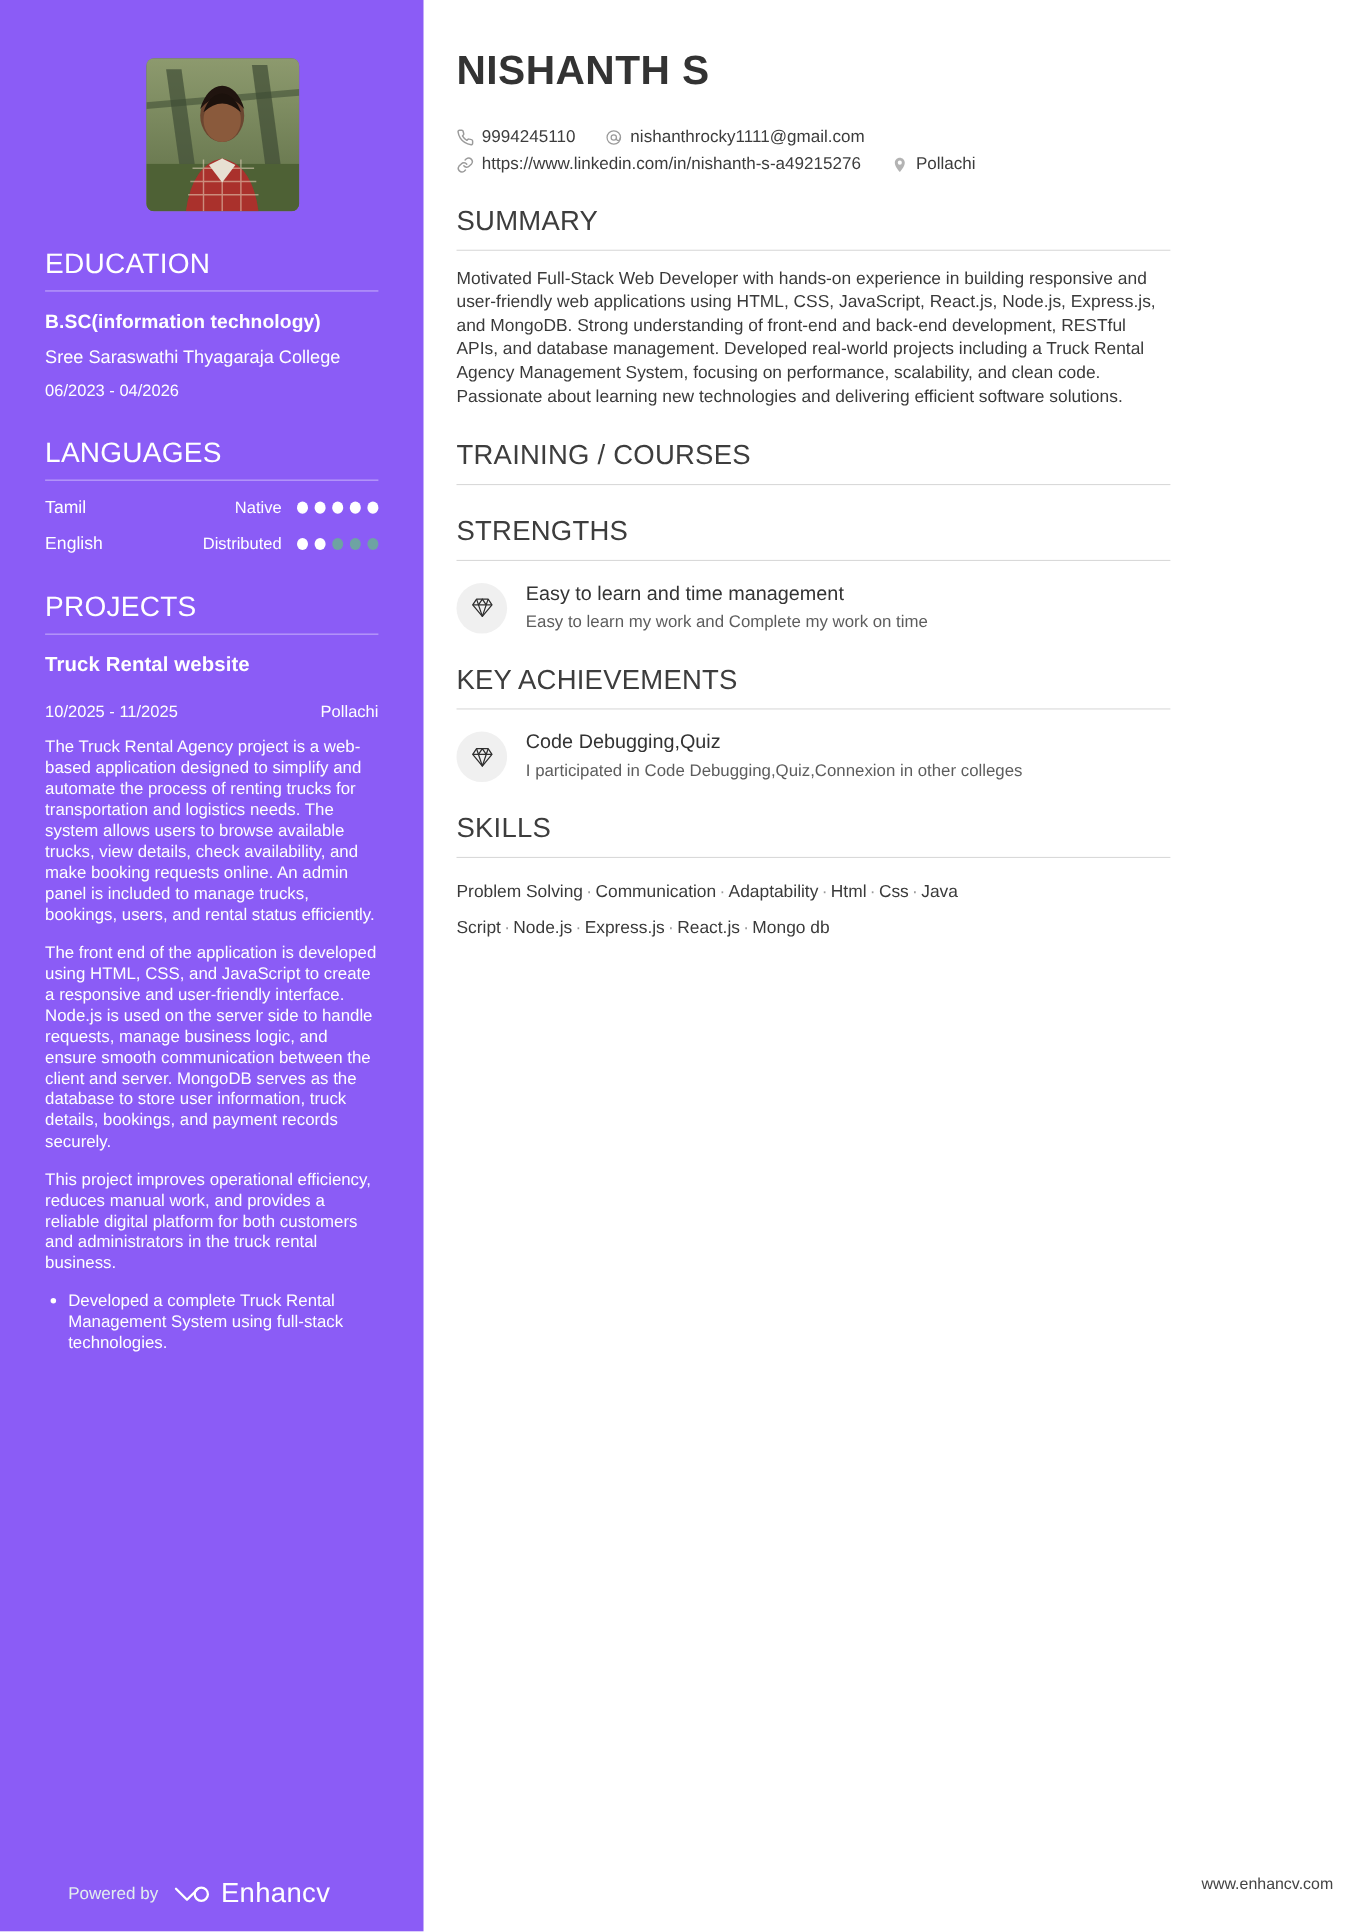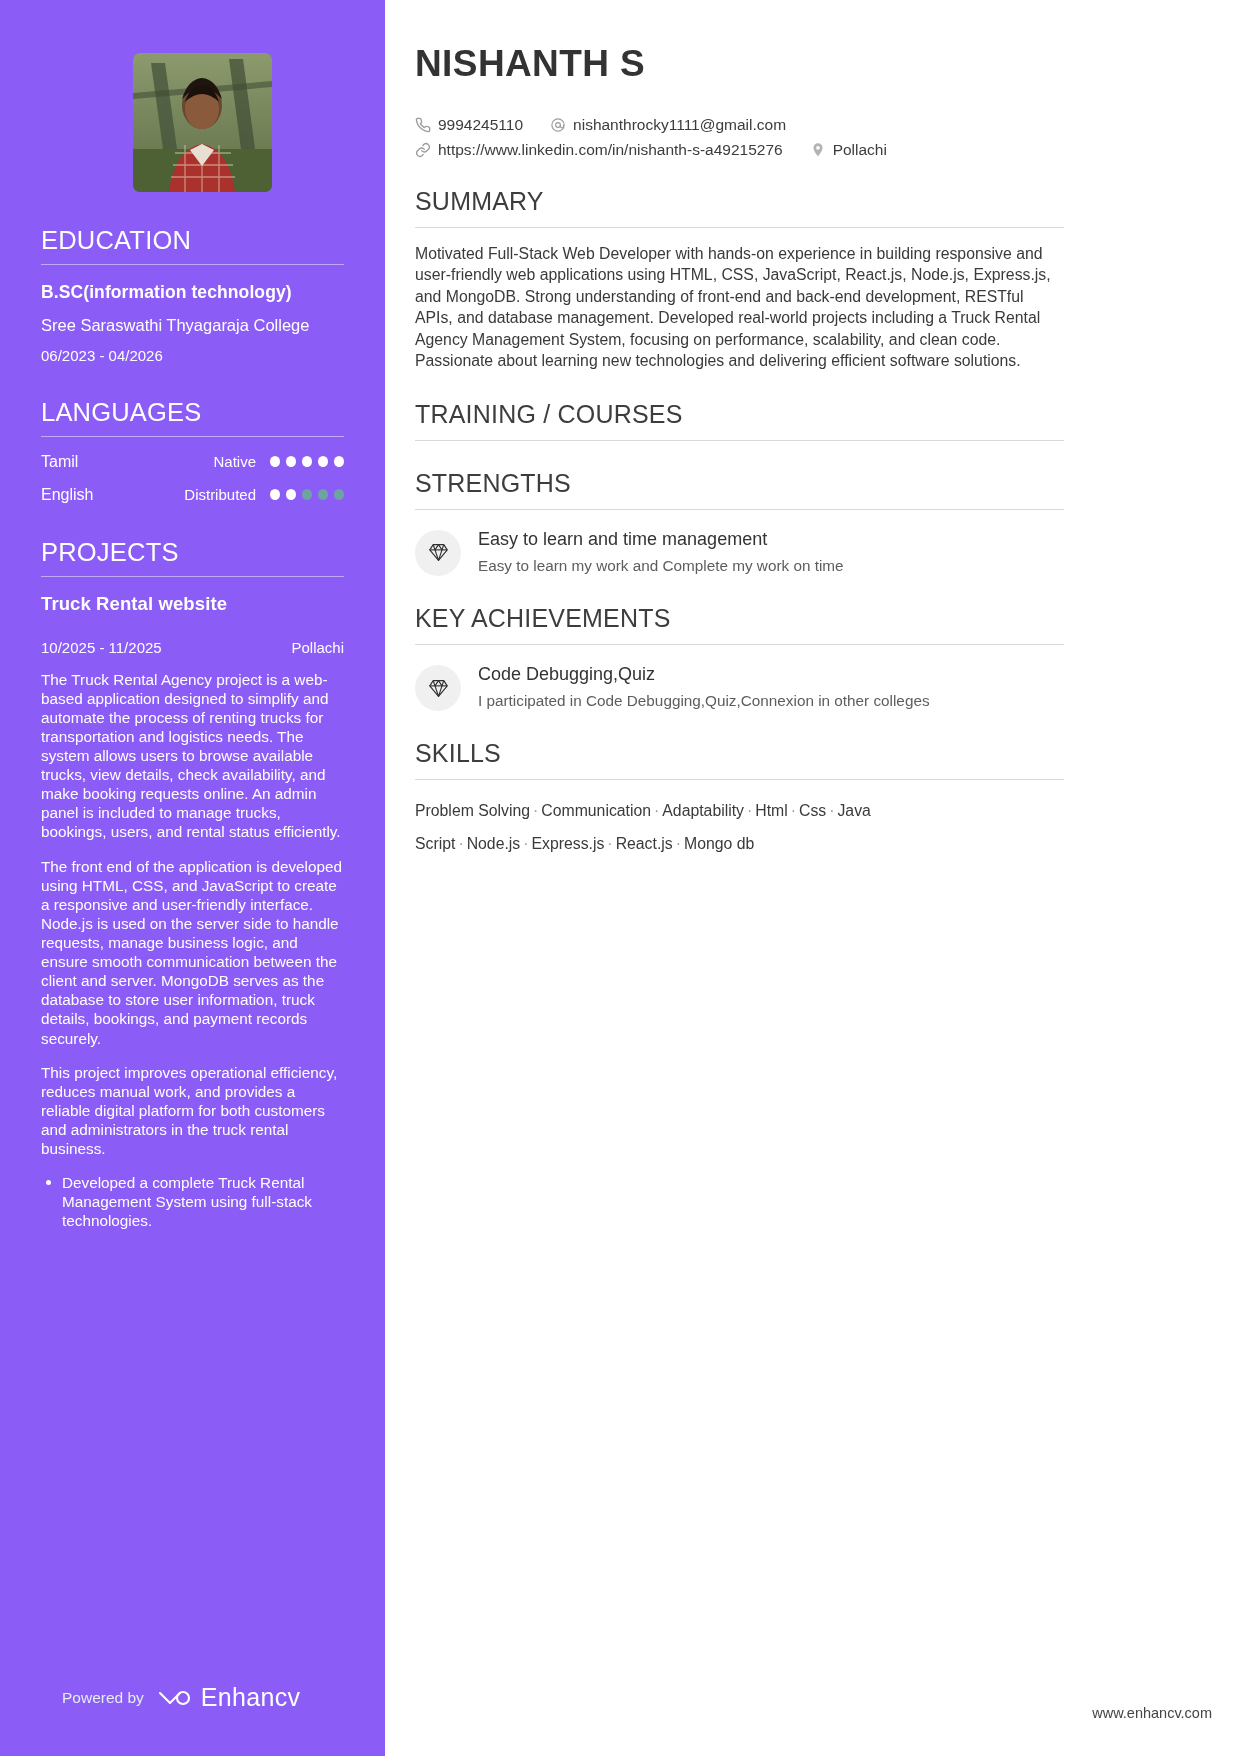--- a/index.html
+++ b/index.html
@@ -110,21 +110,21 @@
     position: absolute;
     left: 5px; top: 7px;
     width: 5px; height: 5px;
     border-radius: 50%;
     background: #ffffff;
   }
 
   .powered {
     position: absolute;
     left: 62px;
-    bottom: 44px;
+    bottom: 20px;
     display: flex;
     align-items: center;
     gap: 12px;
     font-size: 15.5px;
     color: #e3eeee;
   }
   .enh-logo { display: flex; align-items: center; gap: 7px; }
   .enh-word { font-size: 25px; letter-spacing: .3px; color: #ffffff; font-weight: 400; }
 
   

